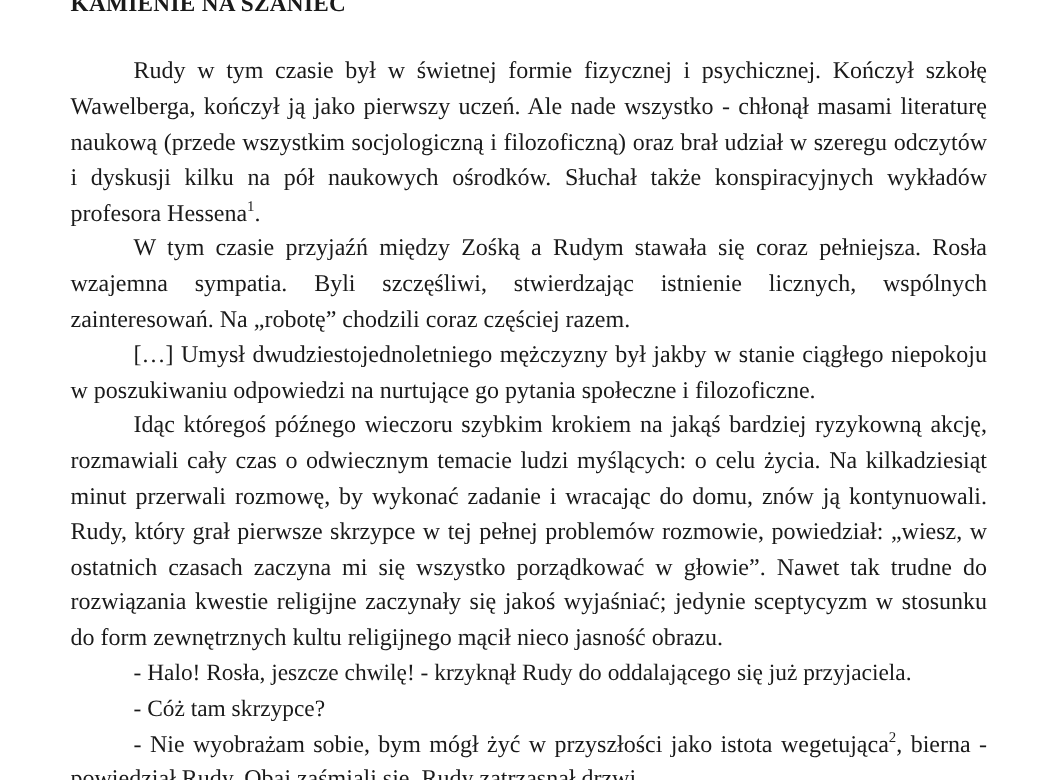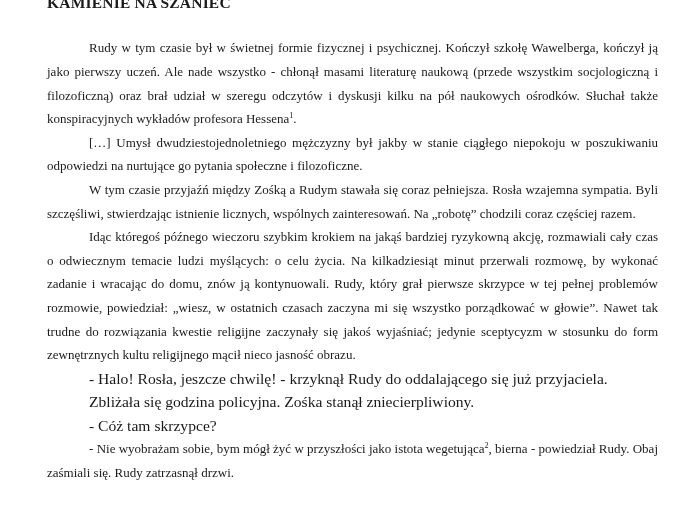--- a/index.html
+++ b/index.html
@@ -41,21 +41,21 @@
     text-align: left;
     white-space: nowrap;
   }
 
   .title-gap {
     height: 24px;
   }
 
   p.para {
     margin: 0;
-    font-size: 13px;
+    font-size: 16px;
     line-height: 23.6px;
     text-align: justify;
     text-justify: inter-word;
     text-indent: 42px;
     hyphens: none;
   }
 
   
   p.line {
     margin: 0;
@@ -77,28 +77,27 @@
 
 <div class="page">
   <div class="page-inner">
 
     <h1 class="doc-title">KAMIENIE NA SZANIEC</h1>
 
     <div class="title-gap"></div>
 
     <p class="para"><span>Rudy w tym czasie był w świetnej formie fizycznej i psychicznej. Kończył szkołę Wawelberga, kończył ją jako pierwszy uczeń. Ale nade wszystko - chłonął masami literaturę naukową (przede wszystkim socjologiczną i filozoficzną) oraz brał udział w szeregu odczytów i dyskusji kilku na pół naukowych ośrodków. Słuchał także konspiracyjnych wykładów profesora Hessena</span><sup>1</sup><span>.</span></p>
 
+    <p class="para">W tym czasie przyjaźń między Zośką a Rudym stawała się coraz pełniejsza. Rosła wzajemna sympatia. Byli szczęśliwi, stwierdzając istnienie licznych, wspólnych zainteresowań. Na „robotę” chodzili coraz częściej razem.</p>
+
     <p class="para">[…] Umysł dwudziestojednoletniego mężczyzny był jakby w stanie ciągłego niepokoju w poszukiwaniu odpowiedzi na nurtujące go pytania społeczne i filozoficzne.</p>
-
-    <p class="para">W tym czasie przyjaźń między Zośką a Rudym stawała się coraz pełniejsza. Rosła wzajemna sympatia. Byli szczęśliwi, stwierdzając istnienie licznych, wspólnych zainteresowań. Na „robotę” chodzili coraz częściej razem.</p>
 
     <p class="para">Idąc któregoś późnego wieczoru szybkim krokiem na jakąś bardziej ryzykowną akcję, rozmawiali cały czas o odwiecznym temacie ludzi myślących: o celu życia. Na kilkadziesiąt minut przerwali rozmowę, by wykonać zadanie i wracając do domu, znów ją kontynuowali. Rudy, który grał pierwsze skrzypce w tej pełnej problemów rozmowie, powiedział: „wiesz, w ostatnich czasach zaczyna mi się wszystko porządkować w głowie”. Nawet tak trudne do rozwiązania kwestie religijne zaczynały się jakoś wyjaśniać; jedynie sceptycyzm w stosunku do form zewnętrznych kultu religijnego mącił nieco jasność obrazu.</p>
 
     <p class="line">- Halo! Rosła, jeszcze chwilę! - krzyknął Rudy do oddalającego się już przyjaciela.</p>
 
-    <p class="line">Zbliżała się godzina policyjna. Zośka stanął zniecierpliwiony.</p>
 
     <p class="line">- Cóż tam skrzypce?</p>
 
     <p class="para"><span>- Nie wyobrażam sobie, bym mógł żyć w przyszłości jako istota wegetująca</span><sup>2</sup><span>, bierna - powiedział Rudy. Obaj zaśmiali się. Rudy zatrzasnął drzwi.</span></p>
 
   </div>
 </div>
 
 </body></html>

